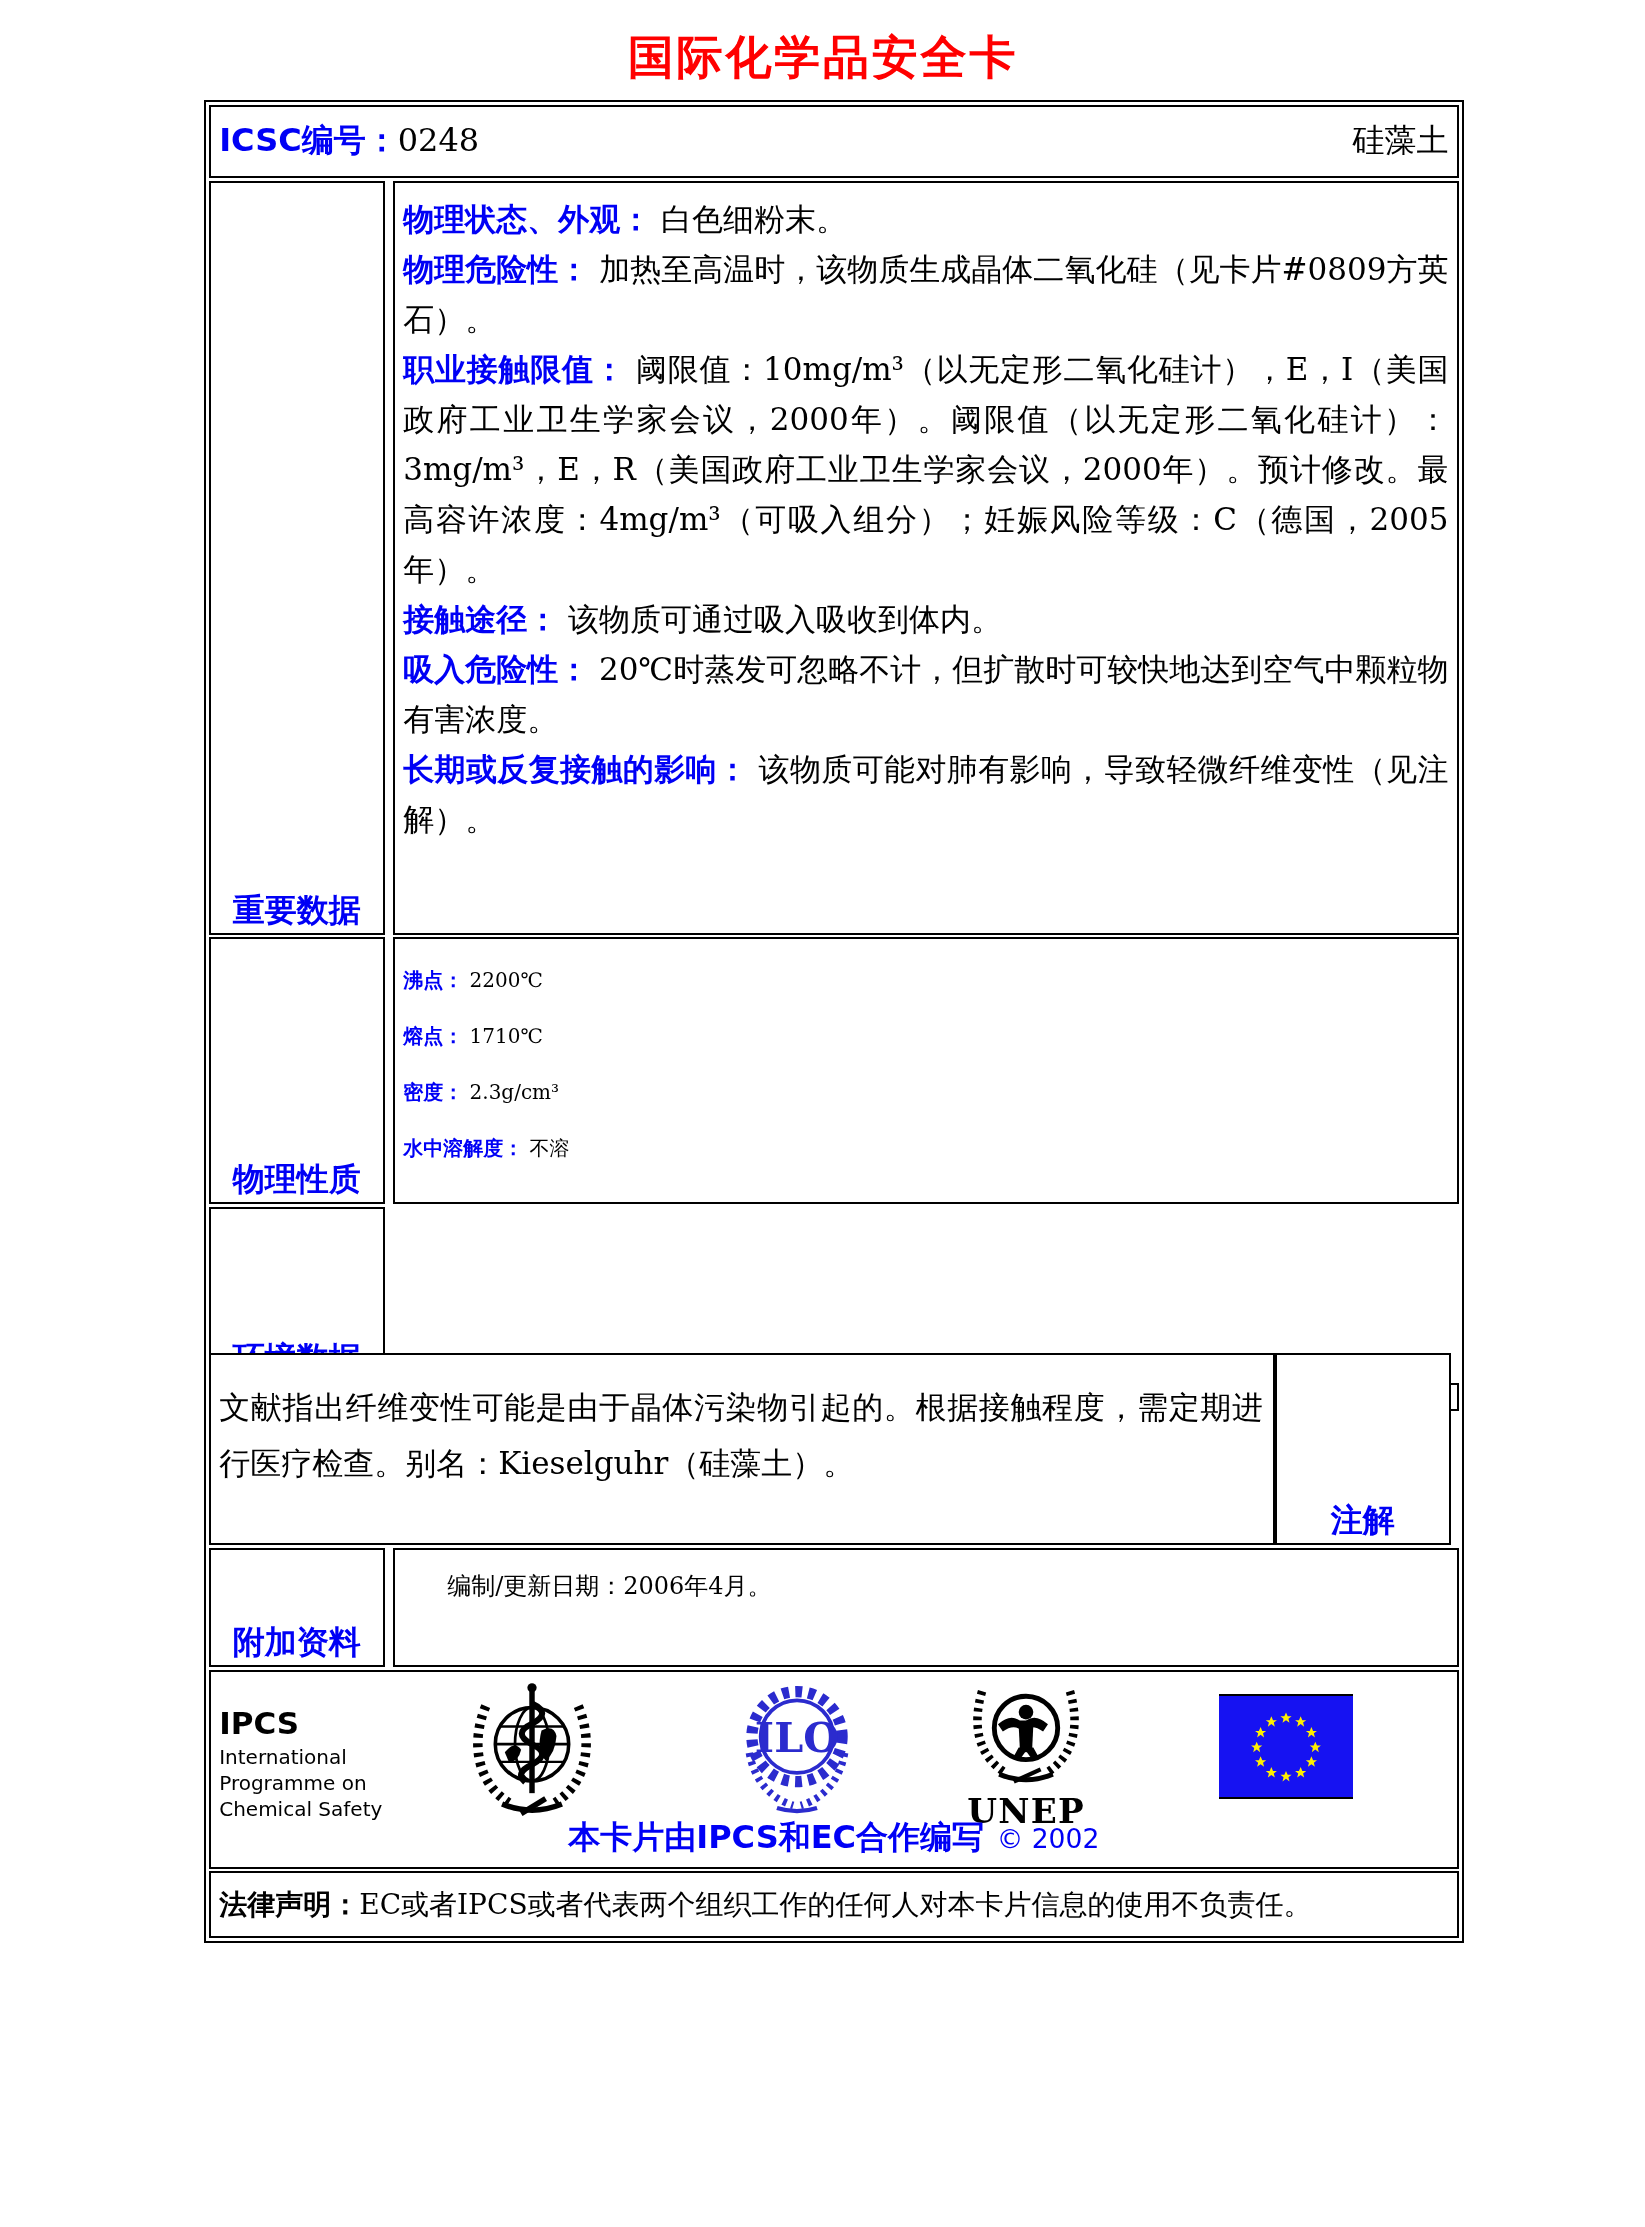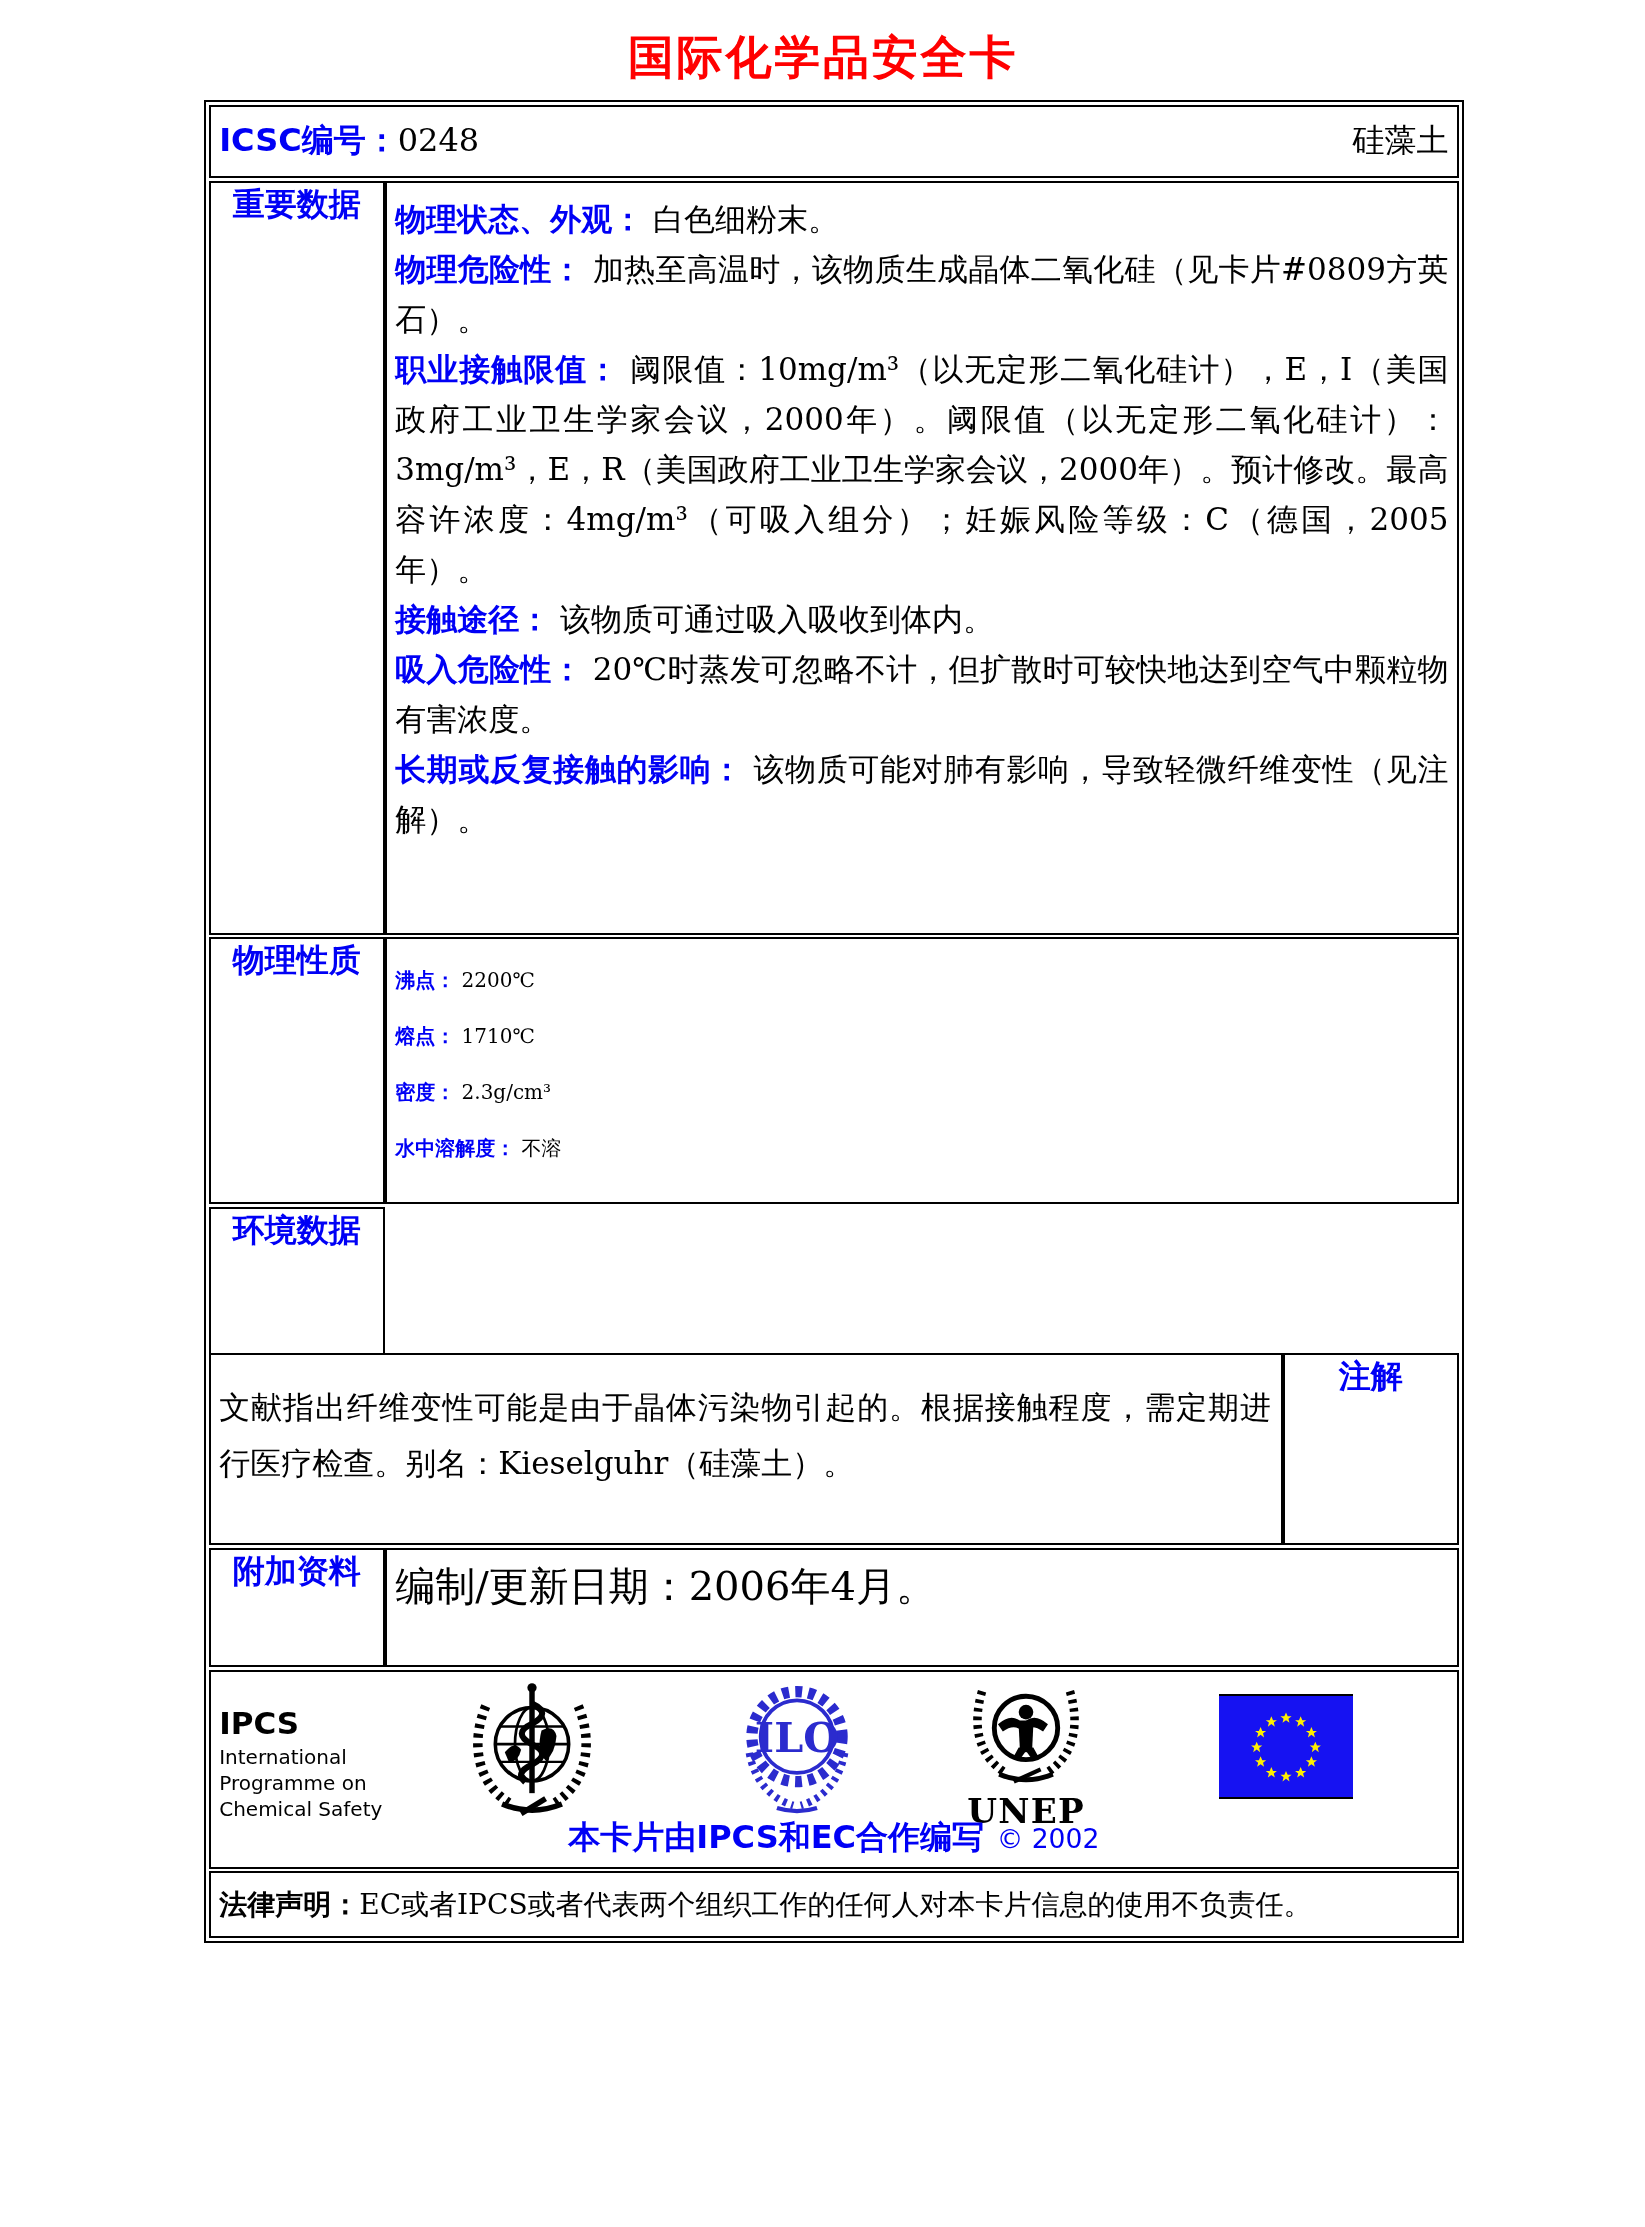--- a/index.html
+++ b/index.html
@@ -6,22 +6,22 @@
   body{position:relative;width:1646px;height:2227px;overflow:hidden;
        font-family:"DejaVu Serif","Liberation Serif",serif;color:#000;}
   .page-title{position:absolute;top:26.6px;left:0;width:1646px;text-align:center;
        color:#ff0000;font-size:46px;font-weight:bold;letter-spacing:2.8px;
        font-family:"DejaVu Sans","Liberation Sans",sans-serif;}
   .card{position:absolute;left:204px;top:100px;width:1250px;
        border:2.8px solid #000;background:#fff;padding:2.8px;box-sizing:content-box;}
   .trow{display:flex;margin-bottom:2.8px;}
   .trow:last-child{margin-bottom:0;}
   .cell{border:2.1px solid #000;background:#fff;box-sizing:border-box;}
-  .label-cell{width:176px;flex:0 0 176px;margin-right:0;display:flex;
-       align-items:flex-start;justify-content:center;}
+  .label-cell{width:176px;flex:0 0 176px;margin-right:8px;display:flex;
+       align-items:flex-end;justify-content:center;}
   .content-cell{flex:1 1 auto;min-width:0;}
   .full-cell{flex:1 1 auto;min-width:0;}
   .sec-label{color:#0000f5;font-weight:bold;font-size:32px;
        font-family:"DejaVu Sans","Liberation Sans",sans-serif;}
   .blue{color:#0000f5;font-weight:bold;
        font-family:"DejaVu Sans","Liberation Sans",sans-serif;}
   .hdr-row{height:73px;}
   .hdr-cell{display:flex;align-items:center;justify-content:space-between;
        padding:0 8.4px;font-size:32px;}
   .imp-row{height:754px;}
@@ -29,21 +29,21 @@
   .env-row{height:143px;flex-direction:column;}
   .note-row{height:192px;}
   .add-row{height:119px;}
   .logo-row{height:199px;}
   .legal-row{height:67px;}
   .paras{padding:11.2px 8.4px 0 8.4px;}
   .para{font-size:31px;line-height:50px;text-align:justify;}
   .phy-paras{padding:12.6px 8.4px 0 8.4px;}
   .phy-para{font-size:20px;line-height:56px;}
   .note-text{padding:24px 9.8px 0 8.4px;font-size:31px;line-height:56px;text-align:justify;}
-  .add-text{padding:11.2px 8.4px 0 8.4px;font-size:40px;line-height:50px;}
+  .add-text{padding:11.2px 8.4px 0 8.4px;font-size:24px;line-height:50px;margin-left:44px;}
   .legal-cell{display:flex;align-items:center;padding:0 8.4px;font-size:28px;}
   .legal-cell .blue-b{color:#000;font-weight:bold;
        font-family:"DejaVu Sans","Liberation Sans",sans-serif;}
   .logos{position:relative;height:100%;}
   .ipcs-block{position:absolute;left:8.4px;top:34px;width:175px;
        font-family:"DejaVu Sans","Liberation Sans",sans-serif;}
   .ipcs-title{font-size:31px;font-weight:bold;line-height:34px;}
   .ipcs-sub{font-size:20px;line-height:26px;margin-top:4.2px;}
   .logo{position:absolute;}
   .who-logo{left:253px;top:9.8px;}

